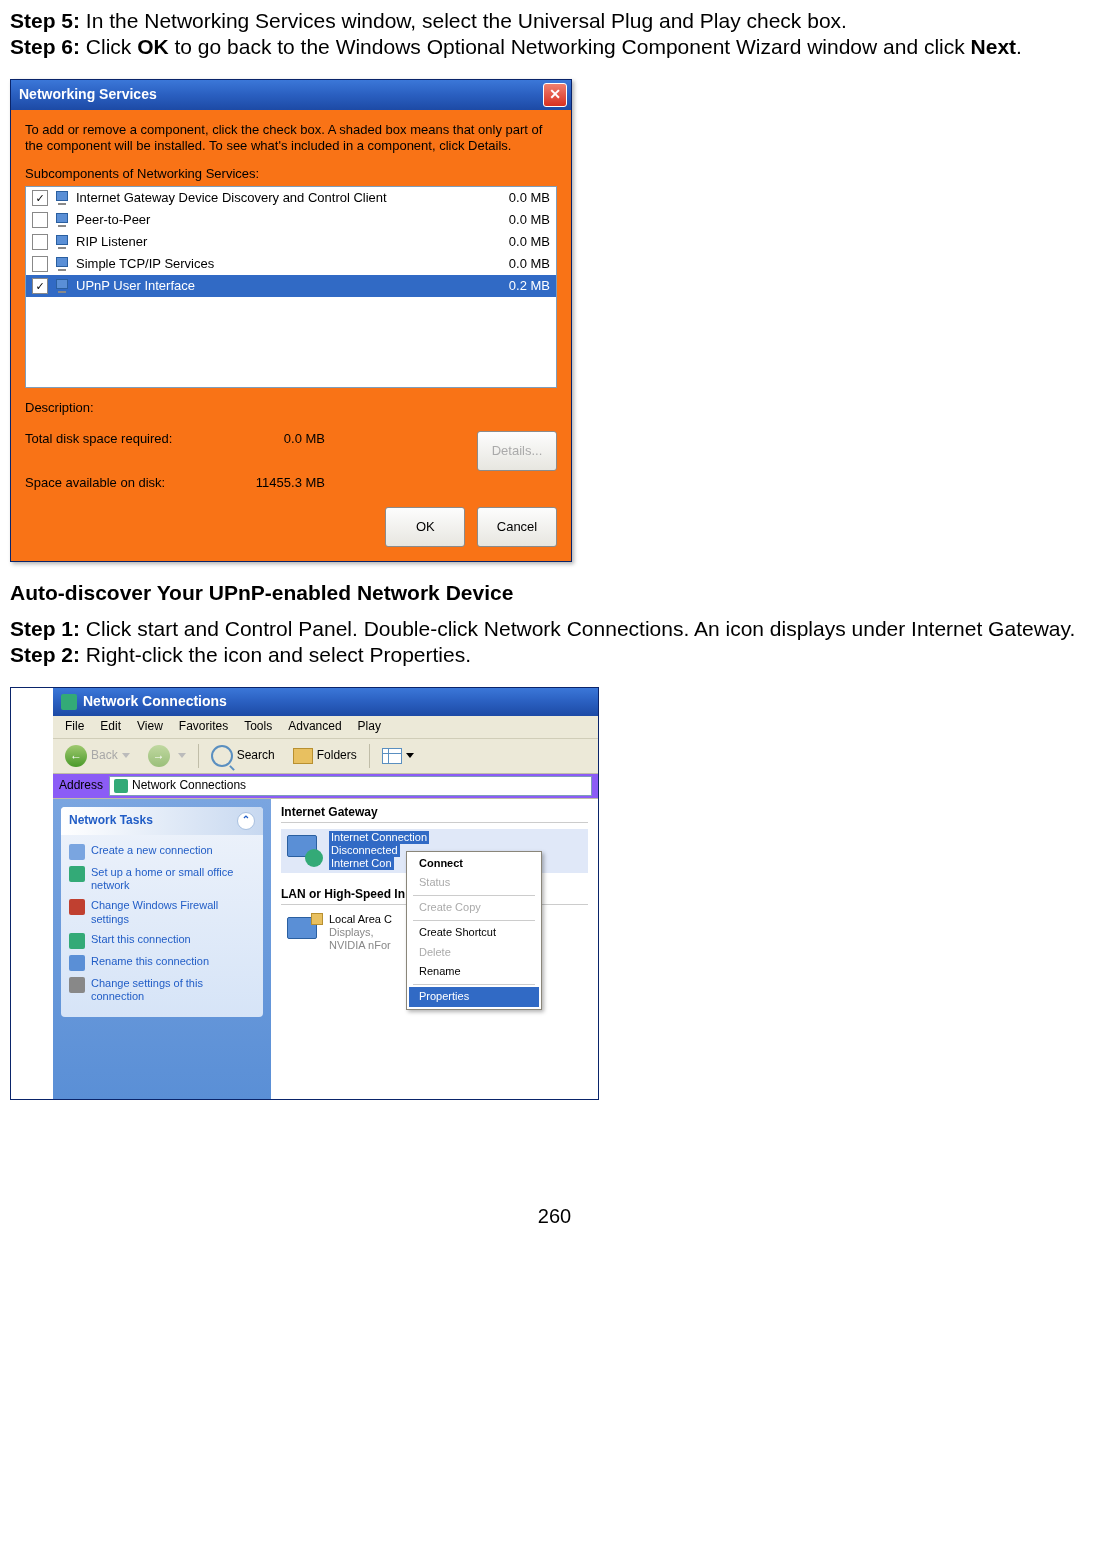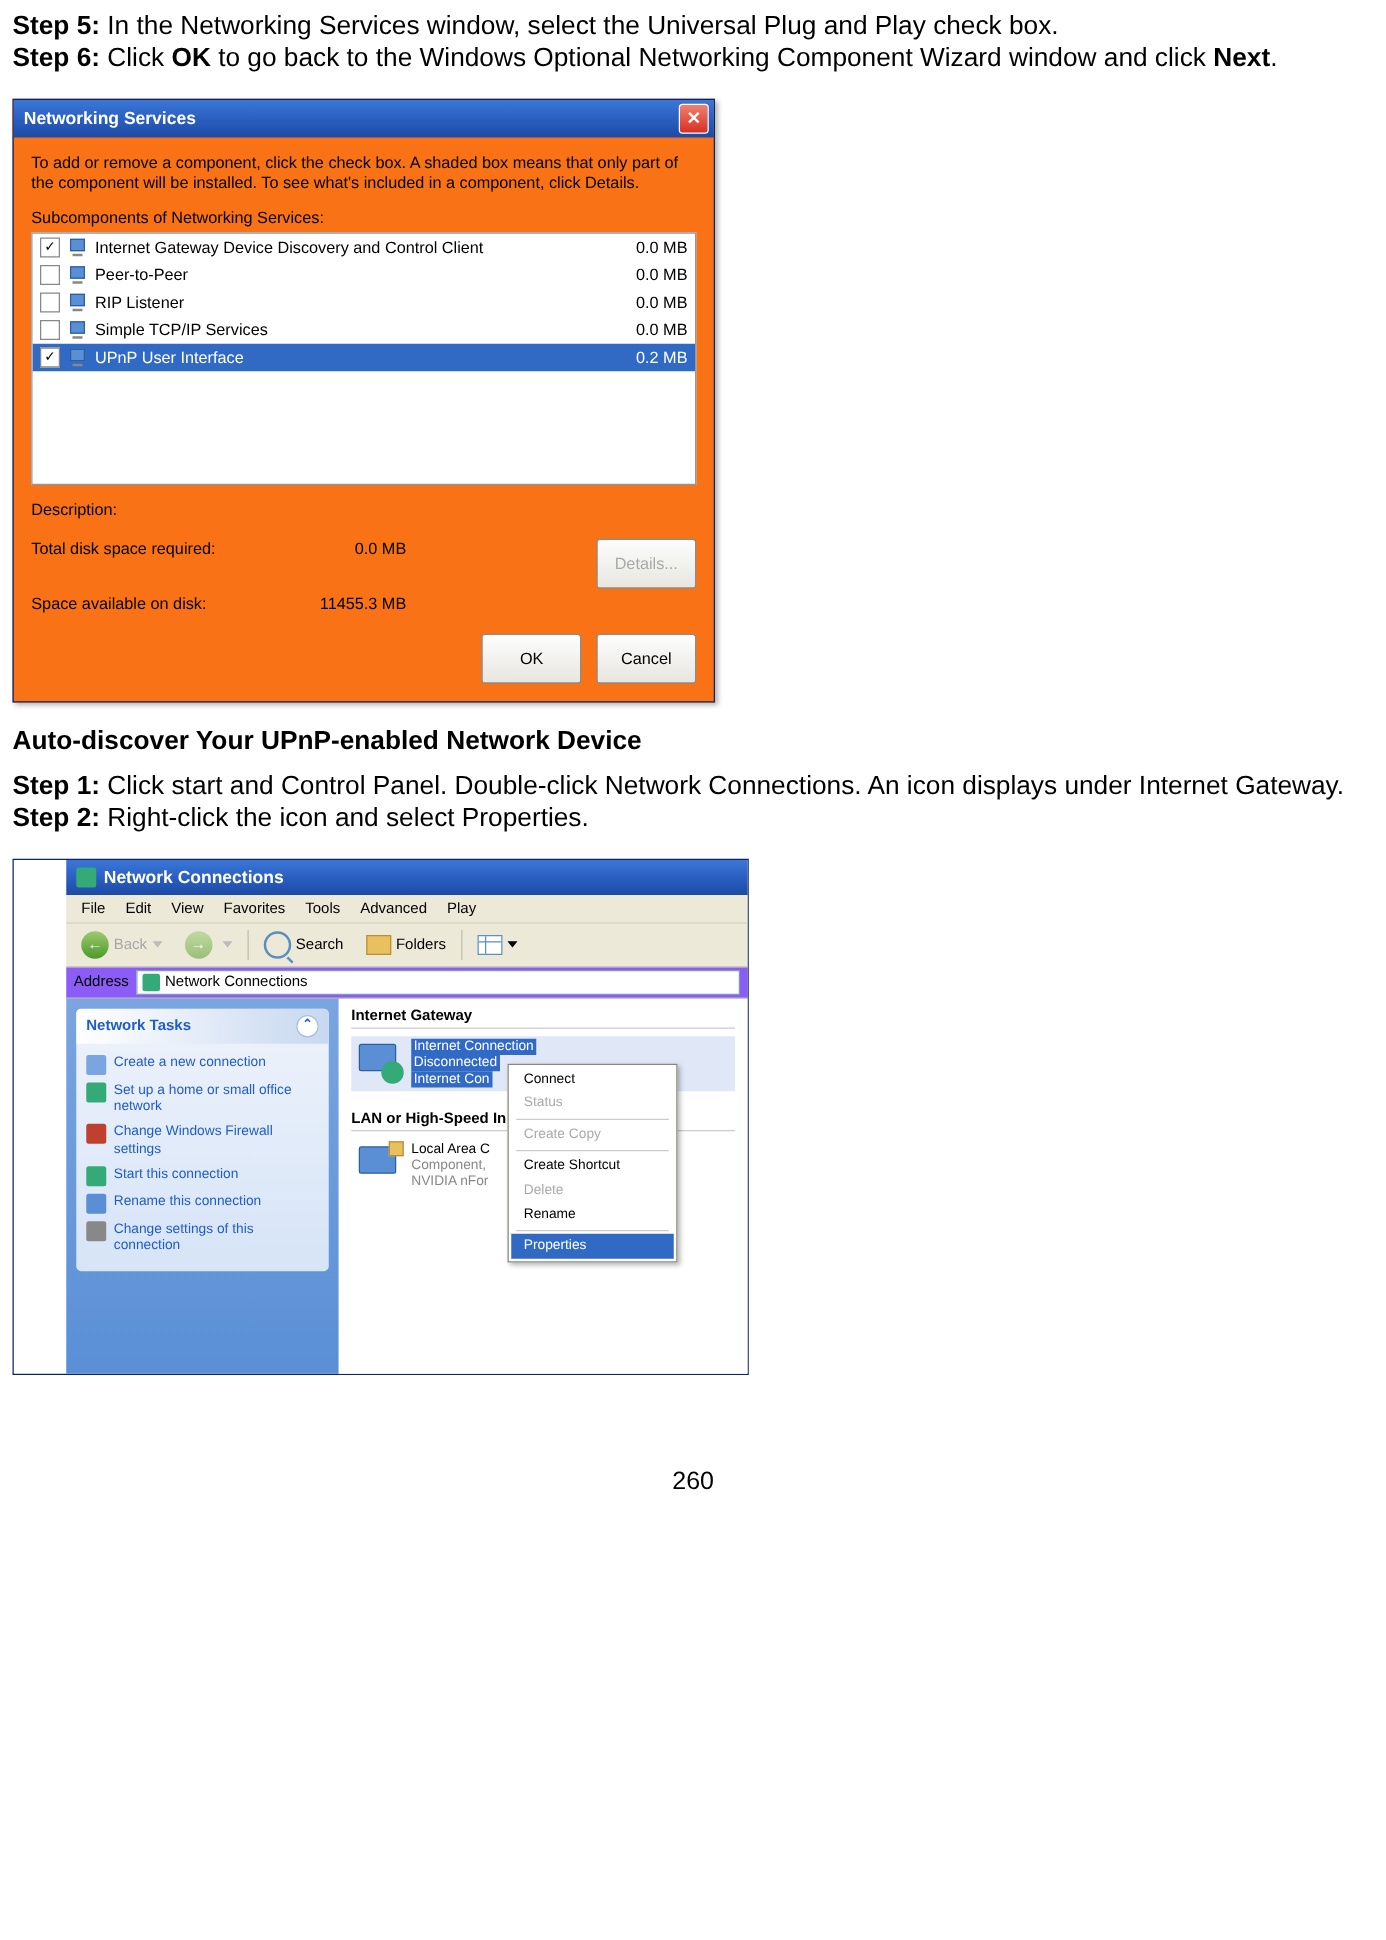--- a/index.html
+++ b/index.html
@@ -237,26 +237,26 @@
     position:absolute;
     left:135px; top:52px;
     width:130px;
     background:#fff;
     border:1px solid #8a867a;
     box-shadow:2px 2px 4px rgba(0,0,0,0.3);
     font-size:11px;
     padding:2px;
   }
   .ctxitem{padding:3px 10px;cursor:default;}
-  .ctxitem.bold{font-weight:normal;}
+  .ctxitem.bold{font-weight:bold;}
   .ctxitem.disabled{color:#aaa;}
   .ctxitem.sel{background:#316ac5;color:#fff;}
   .ctxsep{height:1px;background:#ccc;margin:2px 4px;}
 
-  .page-num { text-align:center; font-size:20px; margin-top: 73px; }
+  .page-num { text-align:center; font-size:20px; margin-top: 104px; }
 </style>
 </head>
 <body>
 
 <div class="step-line">
   <span class="step-label">Step 5:</span><span> In the Networking Services window, select the Universal Plug and Play check box.</span>
 </div>
 <div class="step-line">
   <span class="step-label">Step 6:</span><span> Click </span><span class="bold">OK</span><span> to go back to the Windows Optional Networking Component Wizard window and click </span><span class="bold">Next</span><span>.</span>
 </div>
@@ -434,21 +434,21 @@
         </div>
       </div>
       <div class="grouphdr" style="margin-top:14px;">LAN or High-Speed In</div>
       <div class="conn-item">
         <div class="conn-ico">
           <div class="mon"></div>
             <div class="lock"></div>
         </div>
         <div class="conn-txt">
           <span>Local Area C</span><br>
-          <span class="gray">Component, </span><br>
+          <span class="gray">Displays, </span><br>
           <span class="gray">NVIDIA nFor</span>
         </div>
       </div>
 
       <div class="ctxmenu">
         <div class="ctxitem bold">Connect</div>
         <div class="ctxitem disabled">Status</div>
         <div class="ctxsep"></div>
         <div class="ctxitem disabled">Create Copy</div>
         <div class="ctxsep"></div>

